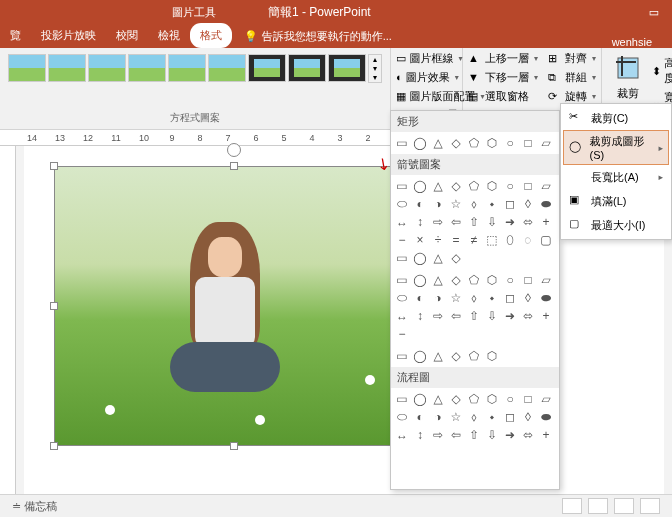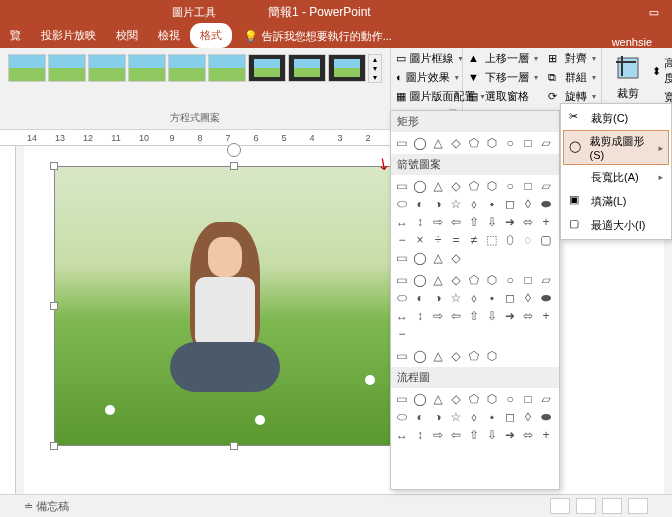--- a/index.html
+++ b/index.html
@@ -63,21 +63,21 @@
 .shape-item { width: 16px; height: 16px; display: flex; align-items: center; justify-content: center; font-size: 12px; color: #555; }
 
 .crop-menu { position: absolute; right: 0; top: 103px; width: 112px; background: #fff; border: 1px solid #c6c6c6; box-shadow: 2px 2px 6px rgba(0,0,0,.2); z-index: 101; padding: 2px; }
 .crop-menu-item { display: flex; align-items: center; gap: 6px; padding: 4px 6px; font-size: 11px; }
 .crop-menu-item.hover { background: #f2e1d7; border: 1px solid #e0915a; padding: 3px 5px; }
 .crop-menu-item .arrow { margin-left: auto; font-size: 9px; color: #666; }
 .crop-menu-item .mi-icon { width: 16px; height: 16px; }
 
 .arrow-overlay { position: absolute; right: 282px; top: 154px; color: #c00; font-size: 16px; z-index: 102; transform: rotate(35deg); }
 
-.statusbar { position: absolute; bottom: 0; left: 0; right: 0; height: 23px; background: #f1f1f1; border-top: 1px solid #d4d4d4; display: flex; align-items: center; font-size: 11px; color: #555; gap: 12px; padding: 0 24px; }
+.statusbar { position: absolute; bottom: 0; left: 0; right: 0; height: 23px; background: #f1f1f1; border-top: 1px solid #d4d4d4; display: flex; align-items: center; font-size: 11px; color: #555; gap: 12px; padding: 0 12px; }
 .statusbar .right { margin-left: auto; display: flex; gap: 6px; align-items: center; }
 .view-btn { width: 20px; height: 16px; border: 1px solid #ccc; background: #fff; }
 
 .dlg-launcher { font-size: 9px; color: #888; text-align: right; padding-right: 3px; }
 </style>
 </head>
 <body>
 
 <div class="titlebar">
   <div class="tab-contextual">圖片工具</div>

